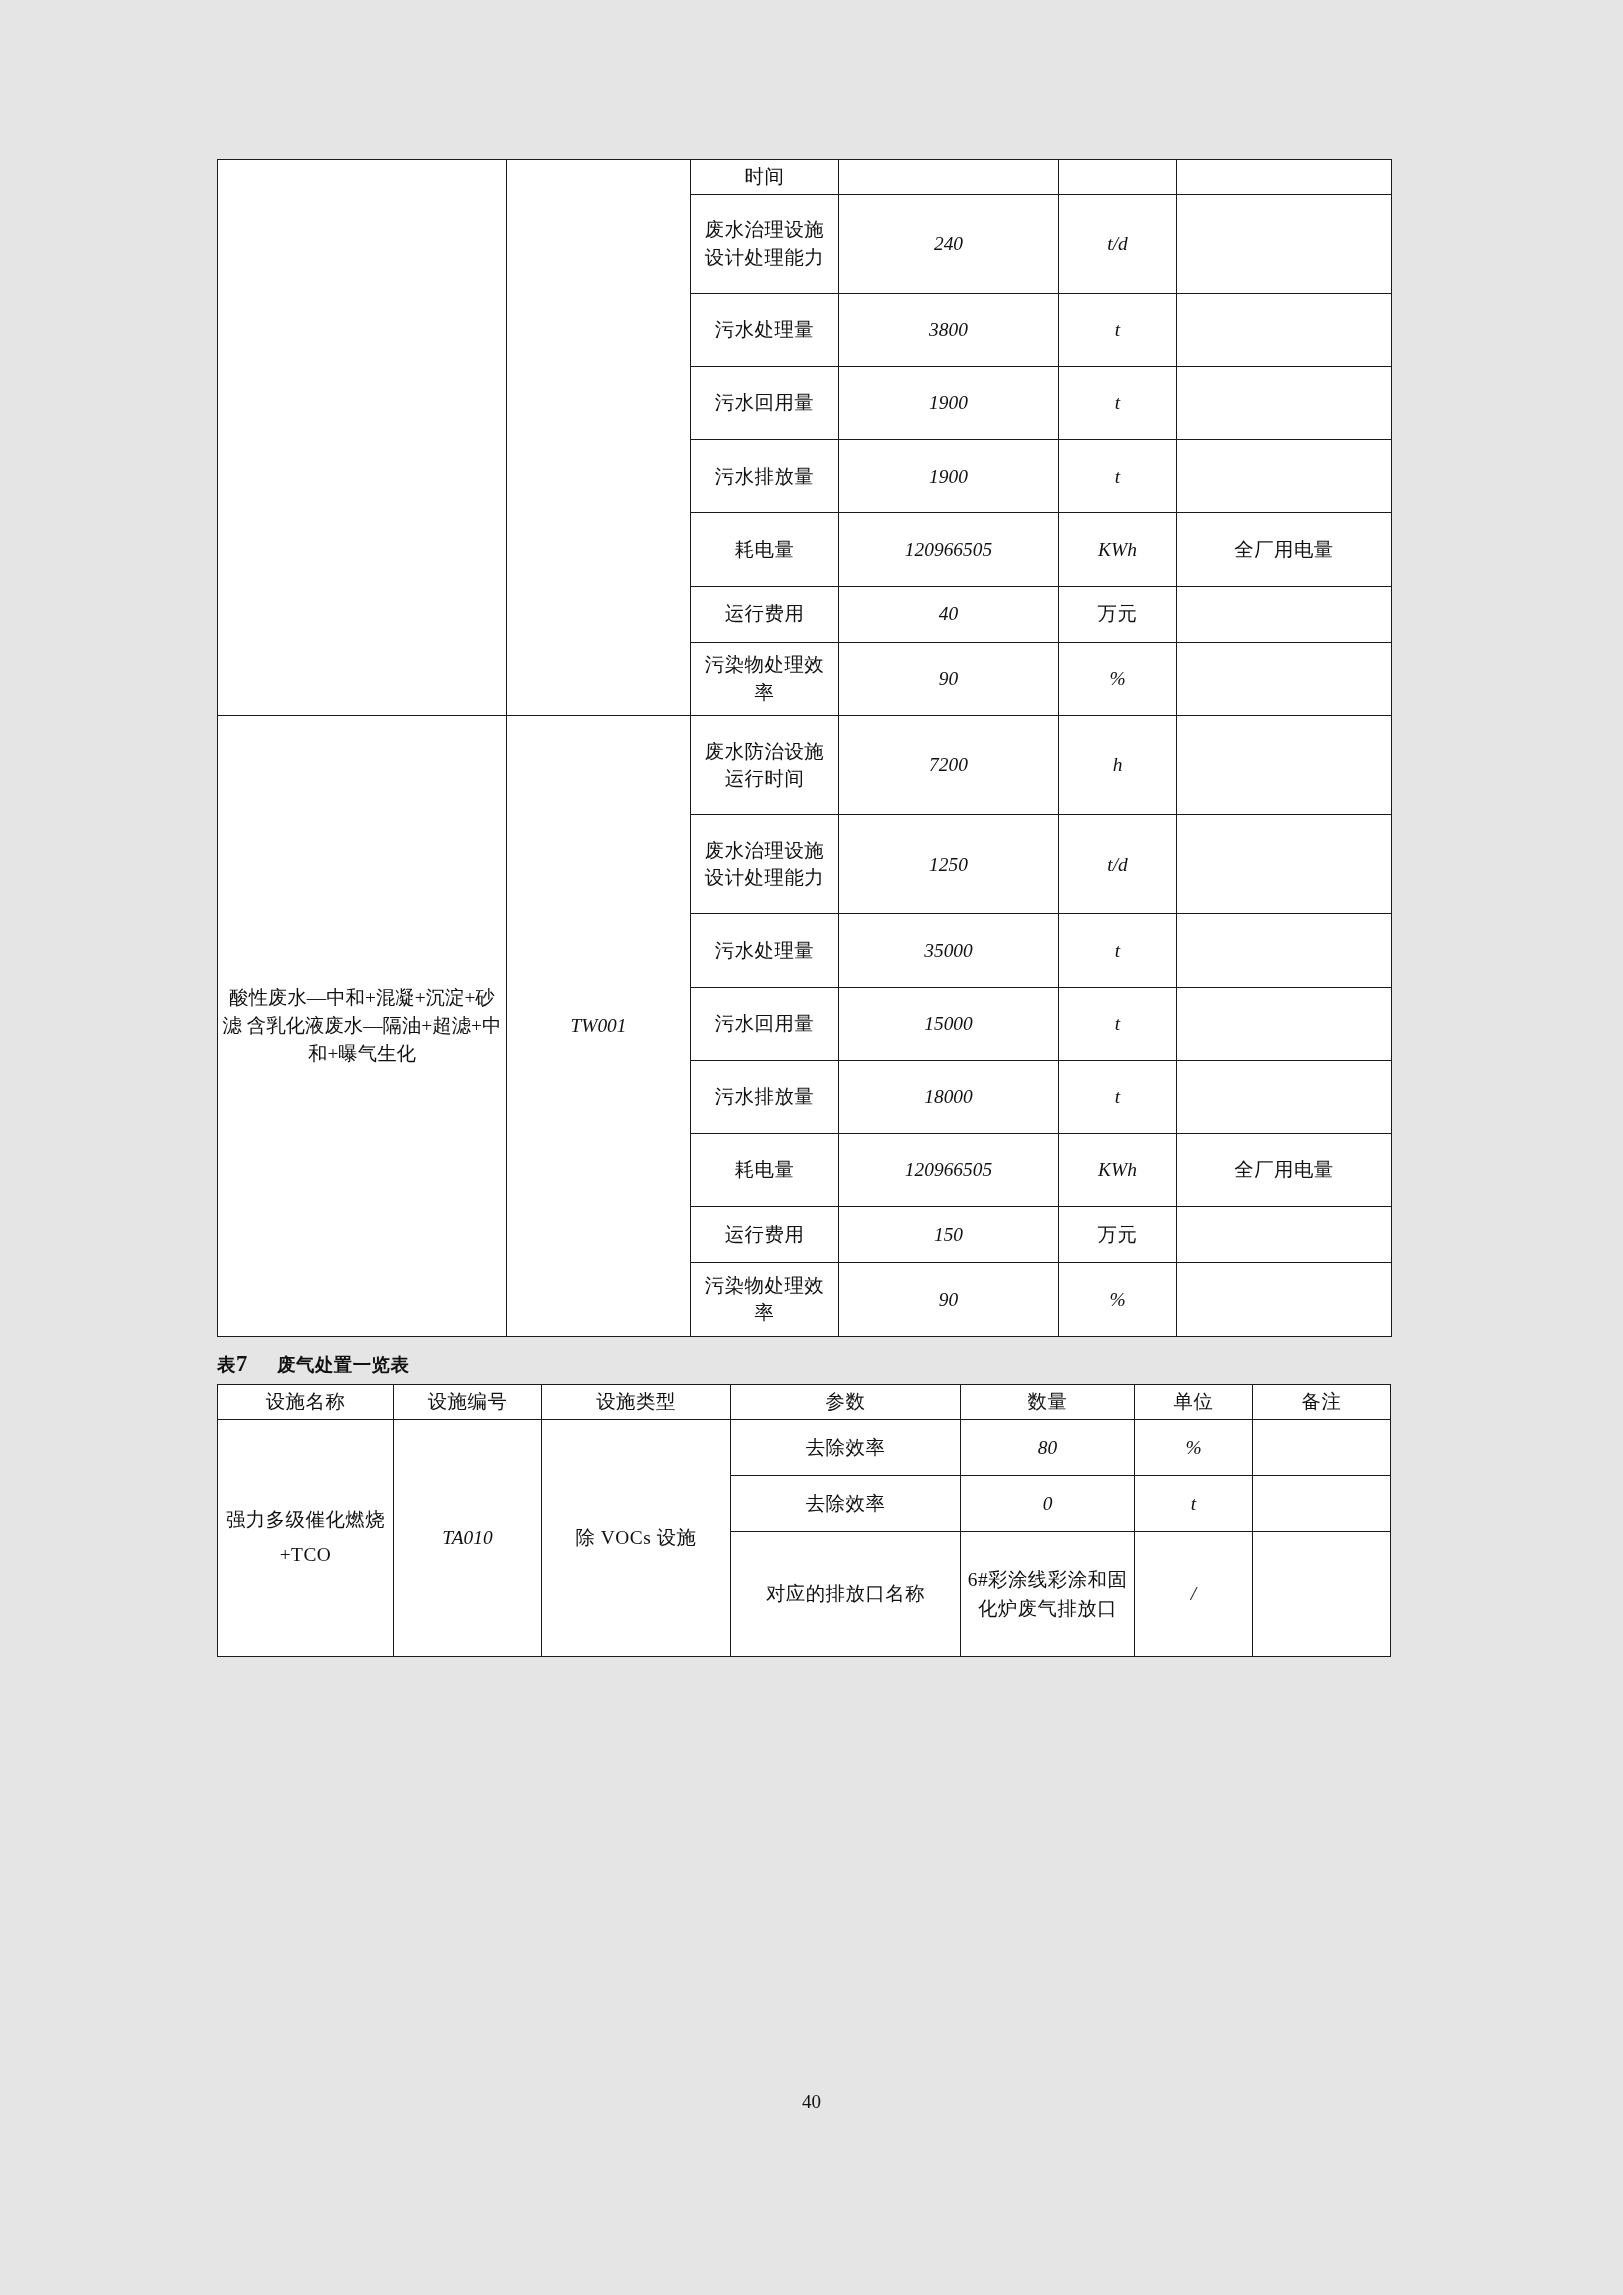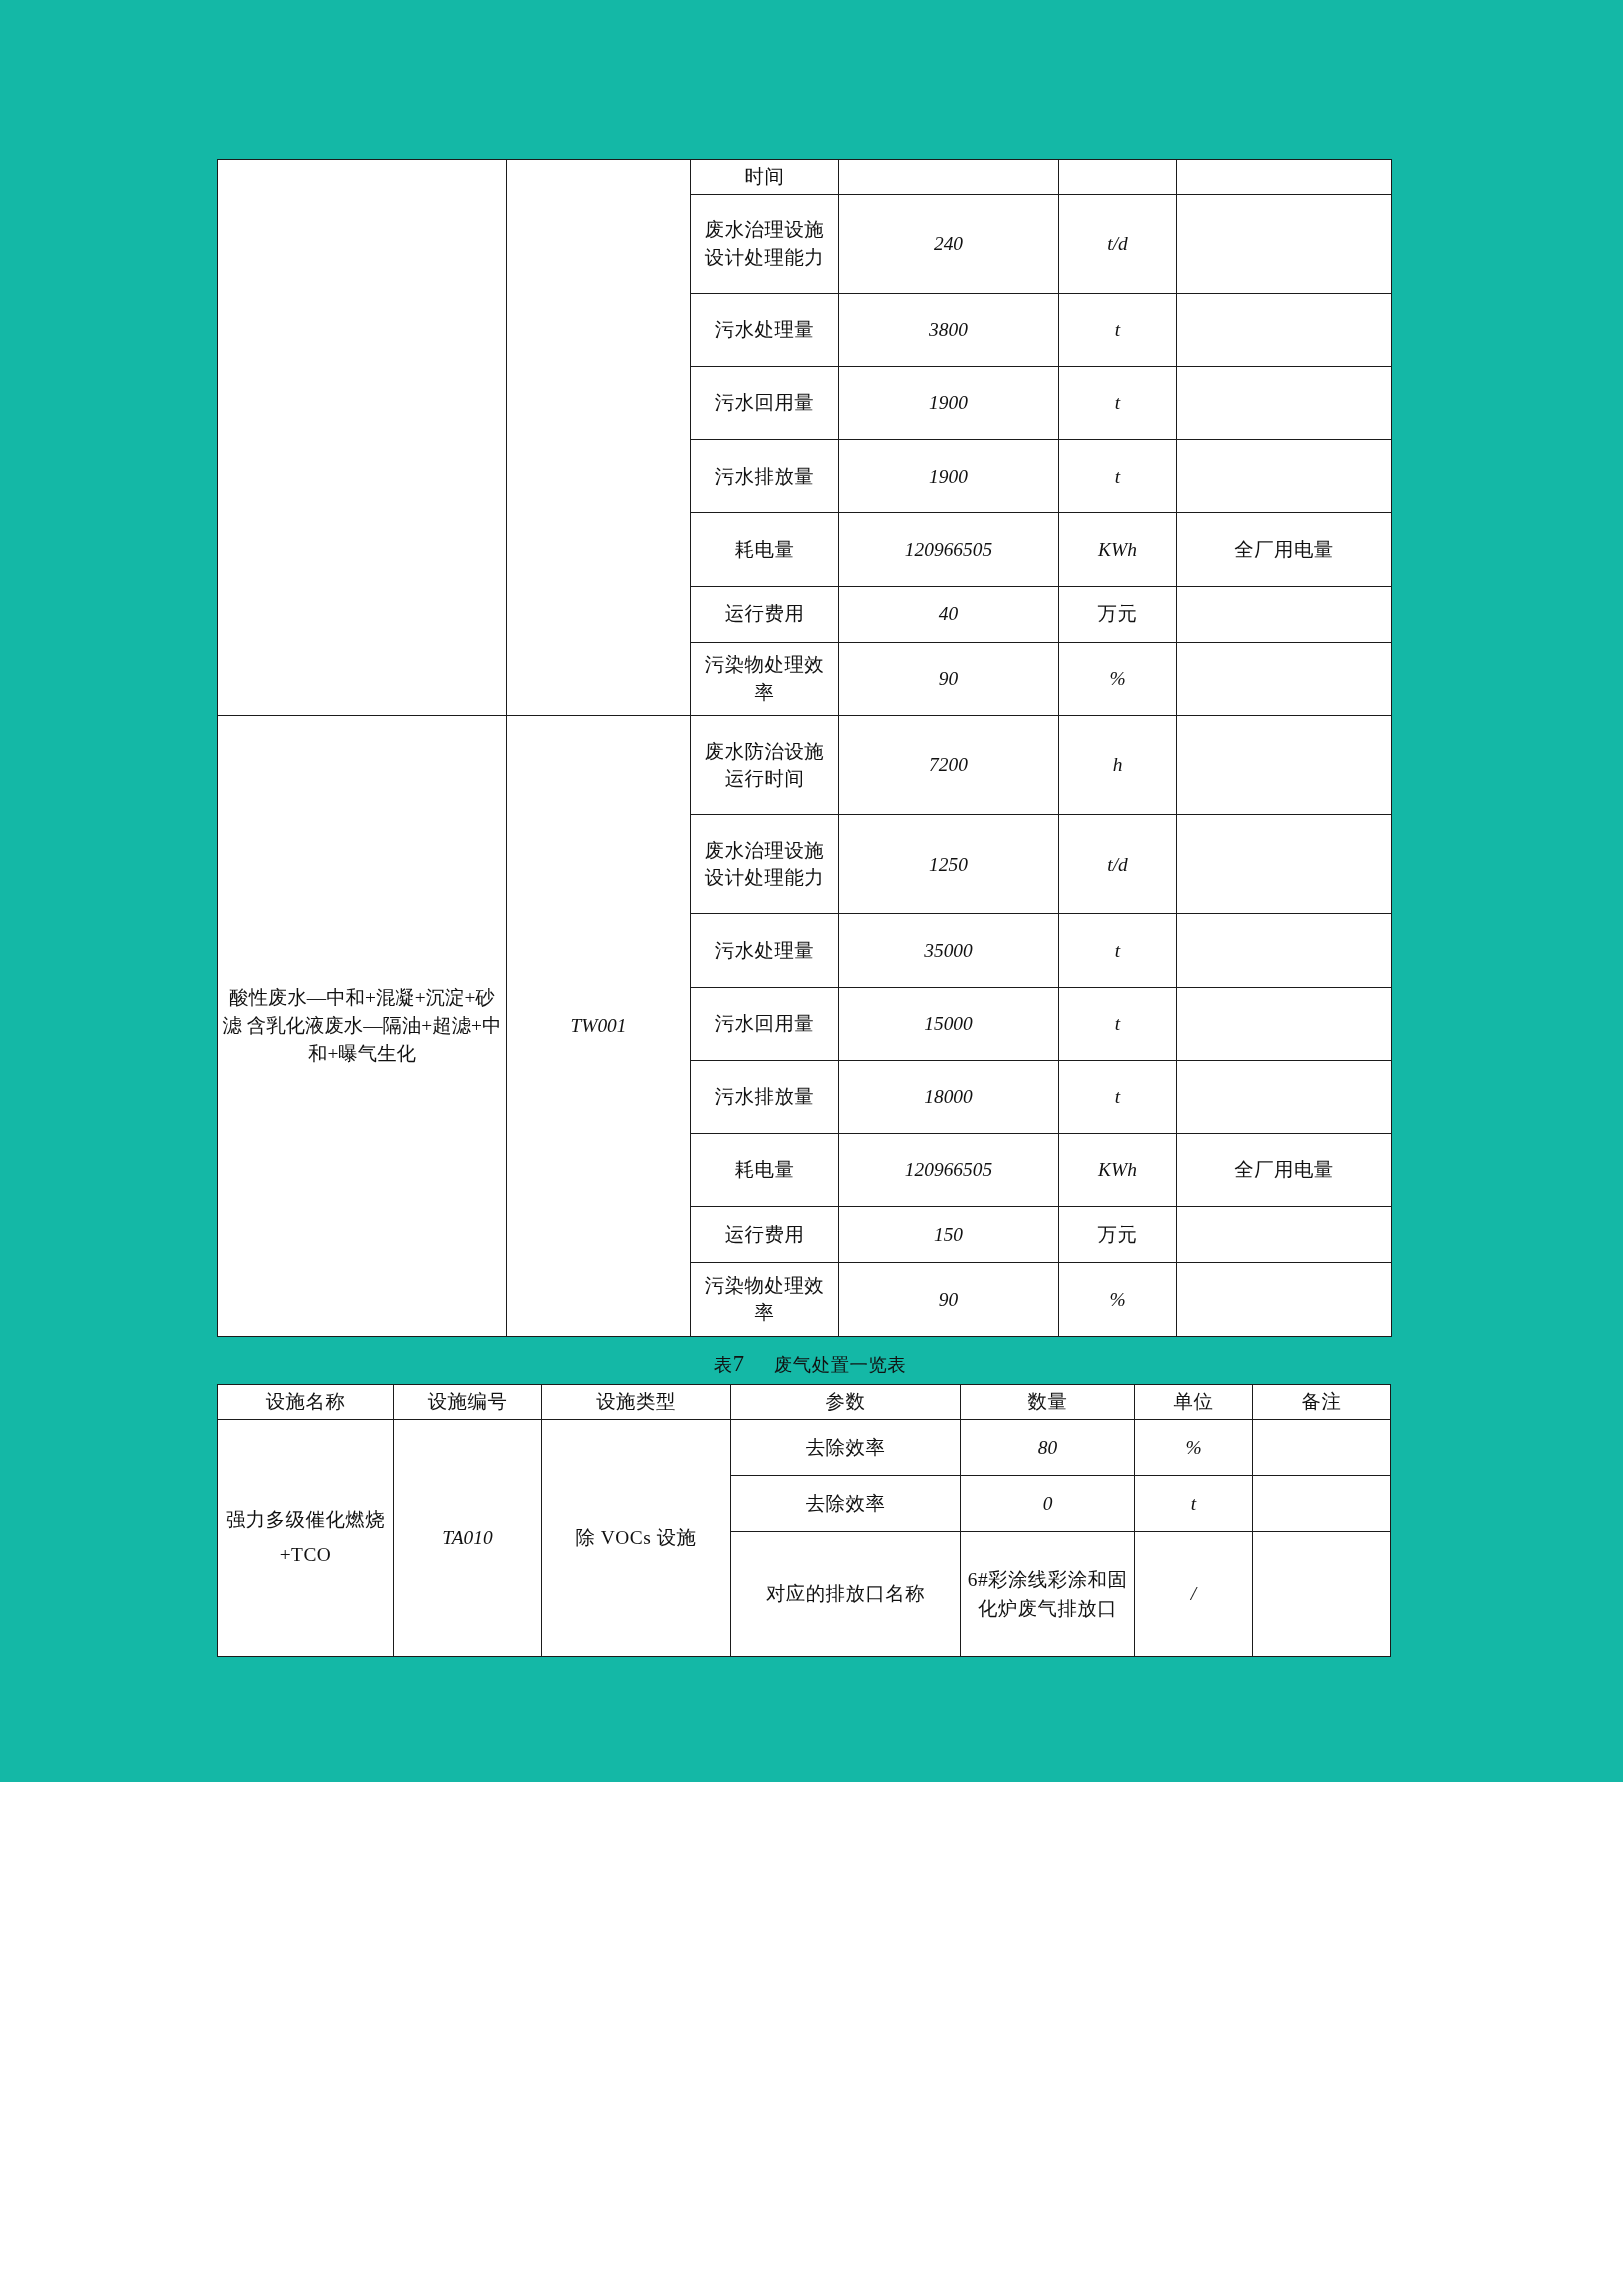--- a/index.html
+++ b/index.html
@@ -7,22 +7,22 @@
     padding: 0;
     background: #ffffff;
   }
   body {
     font-family: "Liberation Serif", "DejaVu Serif", serif;
     color: #111111;
   }
   .page {
     position: relative;
     width: 1623px;
-    height: 1782px;
-    background: #14b8a6;
+    height: 2295px;
+    background: #e5e5e5;
     box-sizing: border-box;
     overflow: hidden;
   }
   .sheet {
     position: absolute;
     left: 0;
     top: 0;
     width: 1623px;
     height: 2295px;
   }
@@ -62,25 +62,26 @@
   .tall-label {
     line-height: 1.45;
   }
   .desc-cell {
     font-family: "DejaVu Sans", "Liberation Sans", sans-serif;
     font-size: 18.4px;
     line-height: 1.6;
     padding: 5.1px 9.2px;
   }
   .table-caption {
-    text-align: center;
+    text-align: left;
     font-family: "DejaVu Sans", "Liberation Sans", sans-serif;
     font-size: 22.5px;
     margin: 13.3px 0 7.2px 0;
     letter-spacing: 1px;
+    font-weight: bold;
   }
   .table-caption .cap-num {
     font-family: "Liberation Serif", "DejaVu Serif", serif;
   }
   .caption-gap {
     display: inline-block;
     width: 29px;
   }
   .page-number {
     position: absolute;

